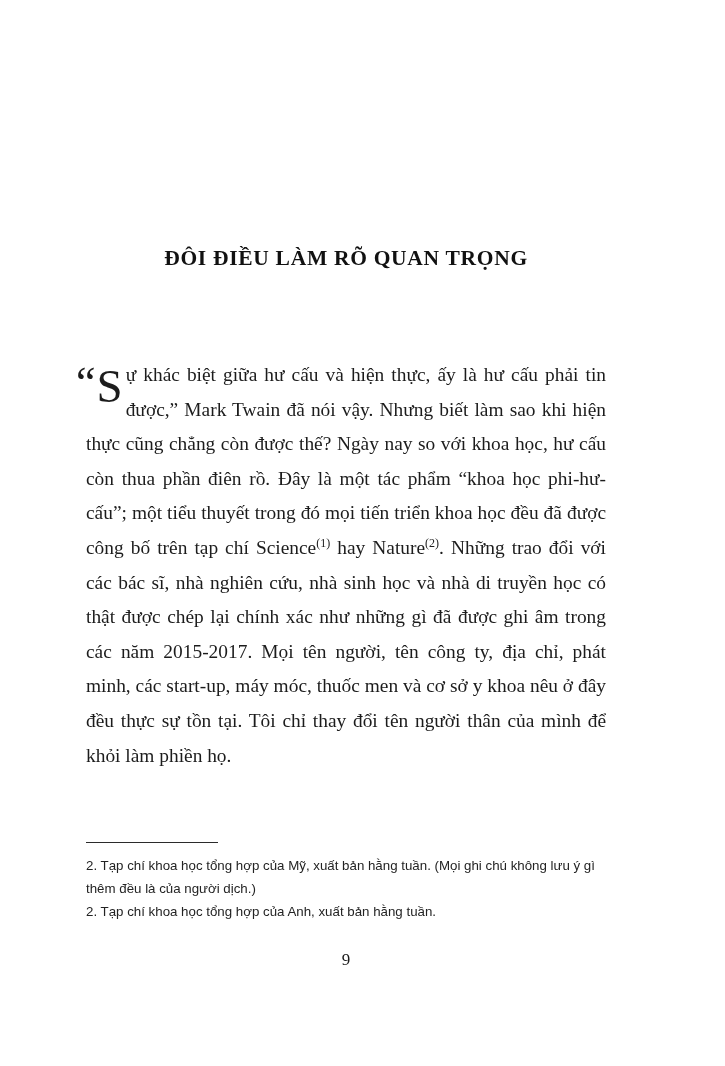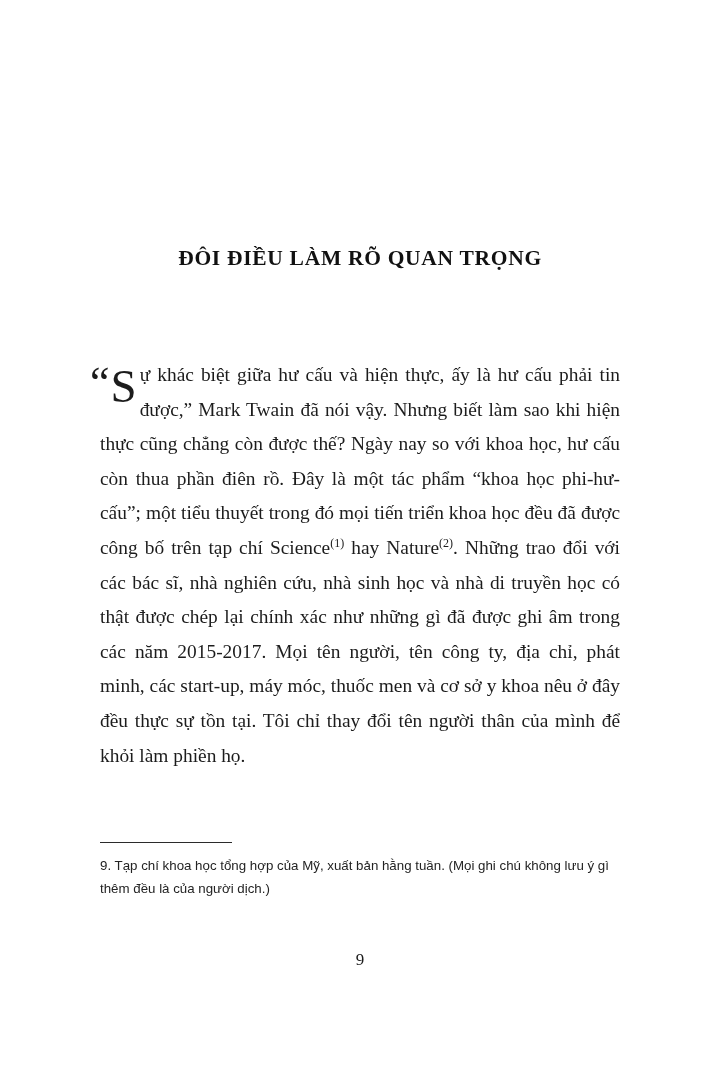--- a/index.html
+++ b/index.html
@@ -12,21 +12,21 @@
     width: 725px;
     height: 1066px;
     margin: 0 auto;
     background: #ffffff;
     font-family: "Liberation Serif", serif;
     color: #1a1a1a;
     overflow: hidden;
   }
   .content {
     position: absolute;
-    left: 100px;
+    left: 86px;
     top: 0;
     width: 520px;
     height: 978px;
   }
   .chapter-title {
     position: absolute;
     top: 232px;
     left: 0;
     width: 520px;
     text-align: center;
@@ -119,18 +119,19 @@
 
     <div class="body-block">
       <p class="para">
         <span class="dropquote">“</span><span class="dropcap">S</span><span>ự khác biệt giữa hư cấu và hiện thực, ấy là hư cấu phải tin được,” Mark Twain đã nói vậy. Nhưng biết làm sao khi hiện thực cũng chẳng còn được thế? Ngày nay so với khoa học, hư cấu còn thua phần điên rồ. Đây là một tác phẩm “khoa học phi-hư-cấu”; một tiểu thuyết trong đó mọi tiến triển khoa học đều đã được công bố trên tạp chí </span><span class="ital">Science</span><sup>(1)</sup><span> hay </span><span class="ital">Nature</span><sup>(2)</sup><span>. Những trao đổi với các bác sĩ, nhà nghiên cứu, nhà sinh học và nhà di truyền học có thật được chép lại chính xác như những gì đã được ghi âm trong các năm 2015-2017. Mọi tên người, tên công ty, địa chỉ, phát minh, các start-up, máy móc, thuốc men và cơ sở y khoa nêu ở đây đều thực sự tồn tại. Tôi chỉ thay đổi tên người thân của mình để khỏi làm phiền họ.</span>
       </p>
     </div>
 
     <div class="fn-rule"></div>
 
     <div class="footnotes">
-      <p class="footnote">9. Tạp chí khoa học tổng hợp của Mỹ, xuất bản hằng tuần. (Mọi ghi chú không lưu ý gì thêm đều là của người dịch.)</p>
+      <p class="footnote">2. Tạp chí khoa học tổng hợp của Mỹ, xuất bản hằng tuần. (Mọi ghi chú không lưu ý gì thêm đều là của người dịch.)</p>
+      <p class="footnote">2. Tạp chí khoa học tổng hợp của Anh, xuất bản hằng tuần.</p>
     </div>
 
     <div class="page-number">9</div>
   </div>
 </div>
 
 </body></html>

